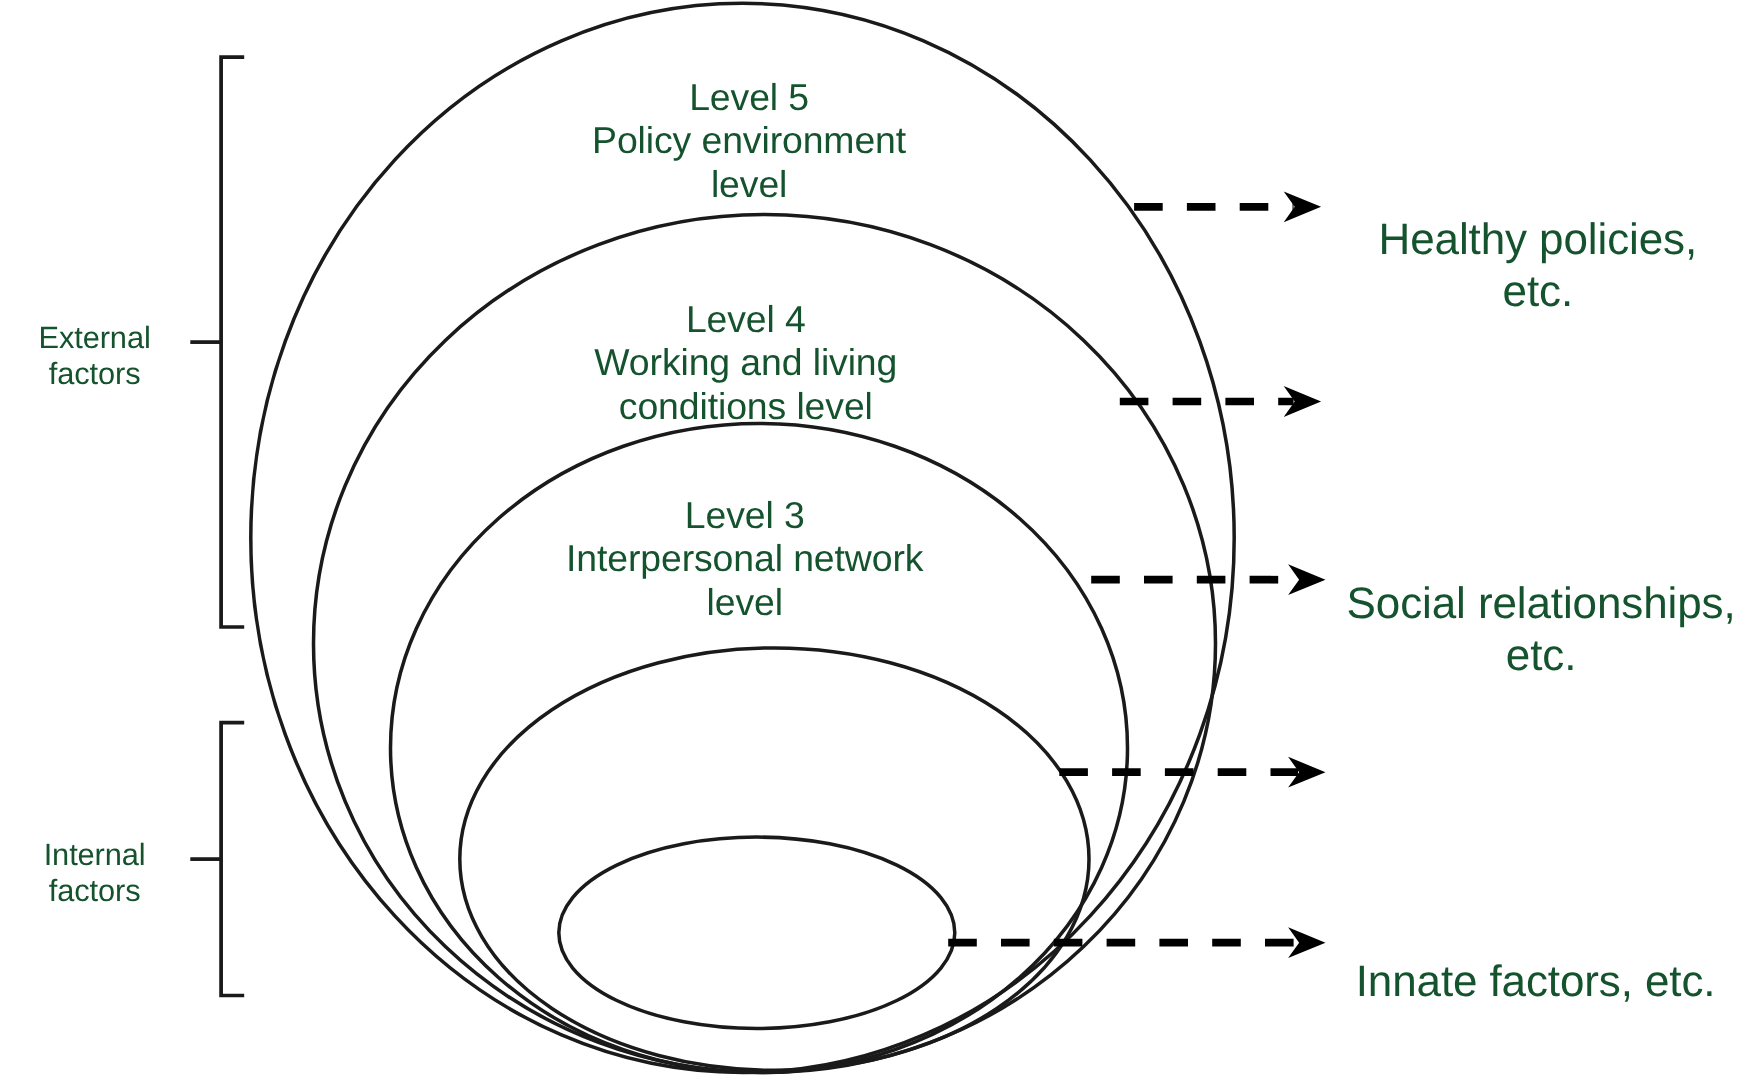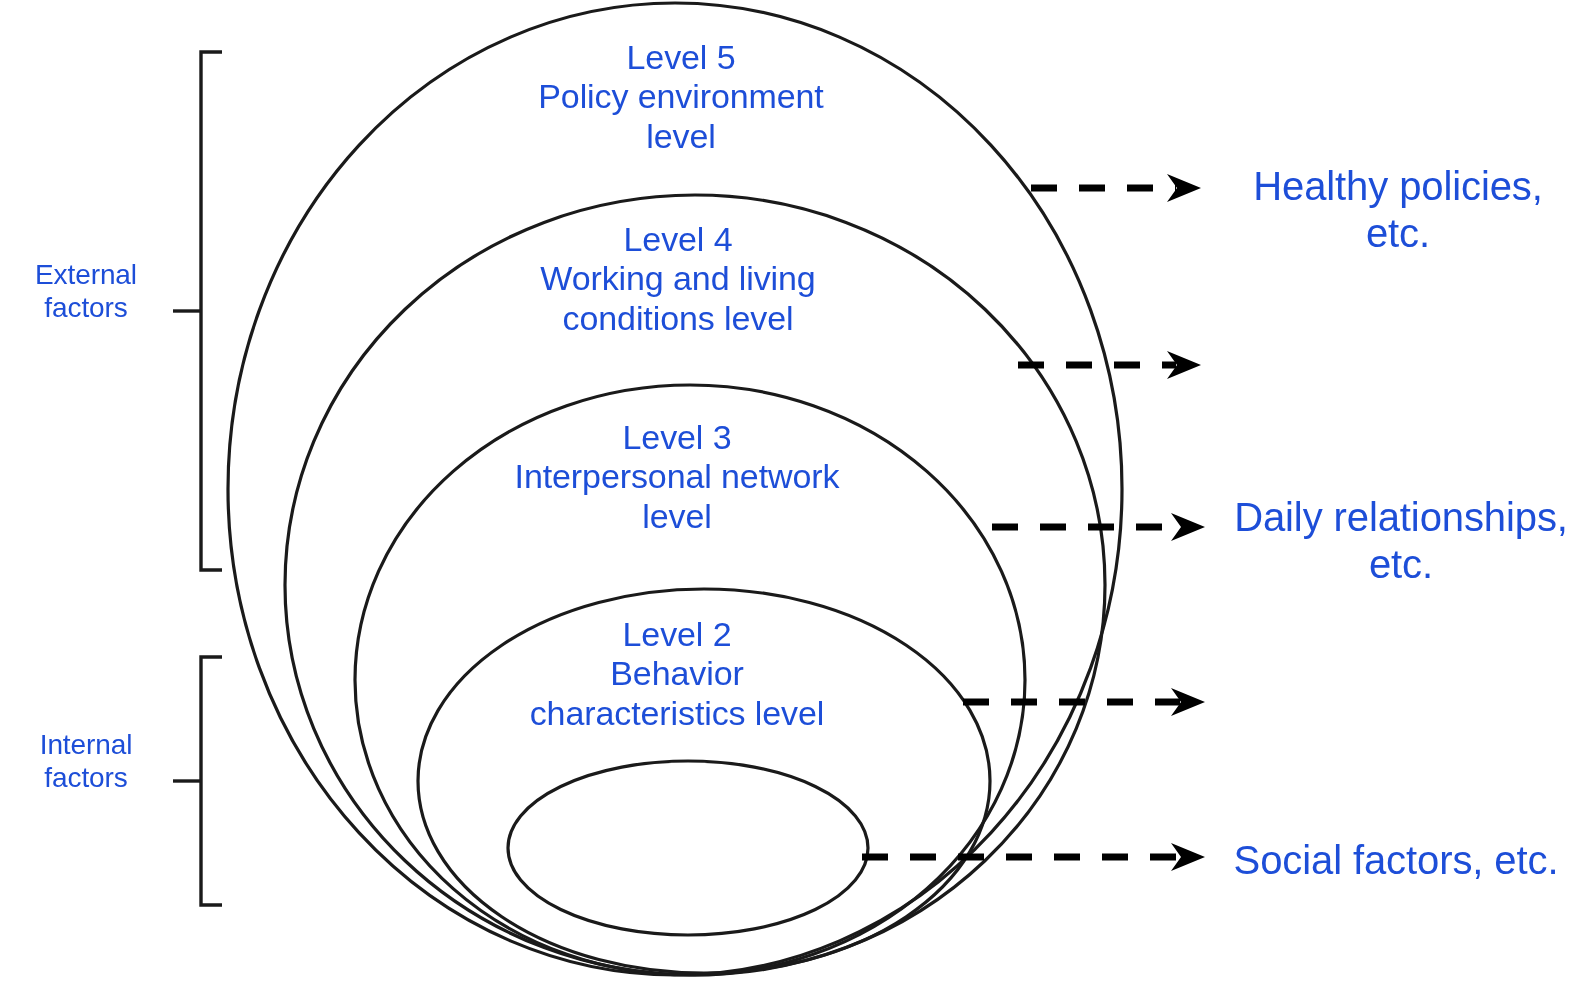--- a/index.html
+++ b/index.html
@@ -46,23 +46,24 @@
   }
   .arrow-head {
     fill: #000000;
     stroke: none;
   }
   .txt {
     position: absolute;
     text-align: center;
     line-height: 1.16;
     font-size: 34px;
-    color: #1d4ed8;
+    color: #14532d;
     white-space: pre-line;
     letter-spacing: -0.1px;
+    margin-top: 32px;
   }
   .ring-label {
     transform: translateX(-50%);
   }
   .side-label {
     font-size: 40px;
     line-height: 1.17;
   }
   .bracket-label {
     font-size: 28px;
@@ -119,36 +120,33 @@
   <div class="txt bracket-label" style="left:0px; top:258px; width:172px;">External
 factors</div>
 
   <div class="txt bracket-label" style="left:0px; top:728px; width:172px;">Internal
 factors</div>
 
   <div class="txt ring-label" style="left:681px; top:38px; width:520px;">Level 5
 Policy environment
 level</div>
 
-  <div class="txt ring-label" style="left:678px; top:220px; width:520px;">Level 4
+  <div class="txt ring-label" style="left:678px; top:240px; width:520px;">Level 4
 Working and living
 conditions level</div>
 
   <div class="txt ring-label" style="left:677px; top:418px; width:560px;text-align:center;">Level 3
 Interpersonal network
 level</div>
 
-  <div class="txt ring-label" style="left:677px; top:615px; width:520px;">Level 2
-Behavior
-characteristics level</div>
 
 
   <div class="txt side-label" style="left:1218px; top:163px; width:360px;">Healthy policies,
 etc.</div>
 
 
-  <div class="txt side-label" style="left:1208px; top:494px; width:386px;">Daily relationships,
+  <div class="txt side-label" style="left:1208px; top:494px; width:386px;">Social relationships,
 etc.</div>
 
 
-  <div class="txt side-label" style="left:1208px; top:837px; width:376px;">Social factors, etc.</div>
+  <div class="txt side-label" style="left:1208px; top:837px; width:376px;">Innate factors, etc.</div>
 
 </div>
 
 </body></html>

